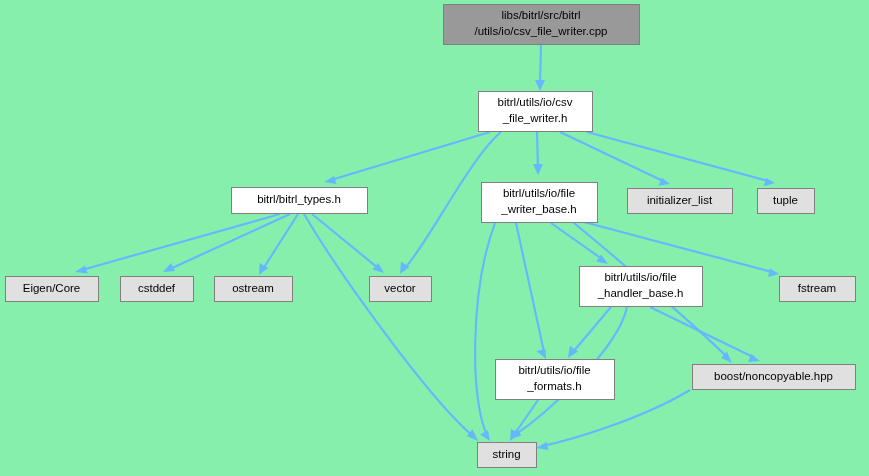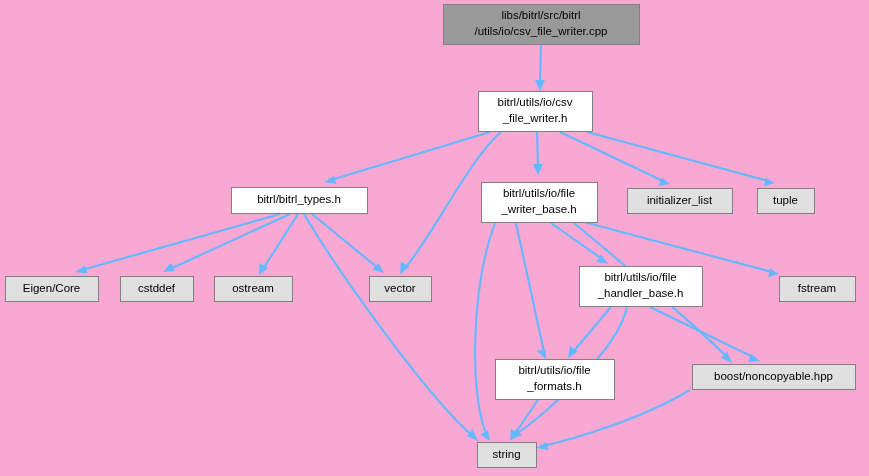--- a/index.html
+++ b/index.html
@@ -4,21 +4,21 @@
 <style>
   html, body {
     margin: 0;
     padding: 0;
     background: #000000;
   }
   #graph-root {
     position: relative;
     width: 869px;
     height: 476px;
-    background: #f9a8d4;
+    background: #86efac;
     overflow: hidden;
     font-family: "Liberation Sans", sans-serif;
   }
   svg#graph-svg {
     position: absolute;
     left: 0;
     top: 0;
     width: 869px;
     height: 476px;
     display: block;

